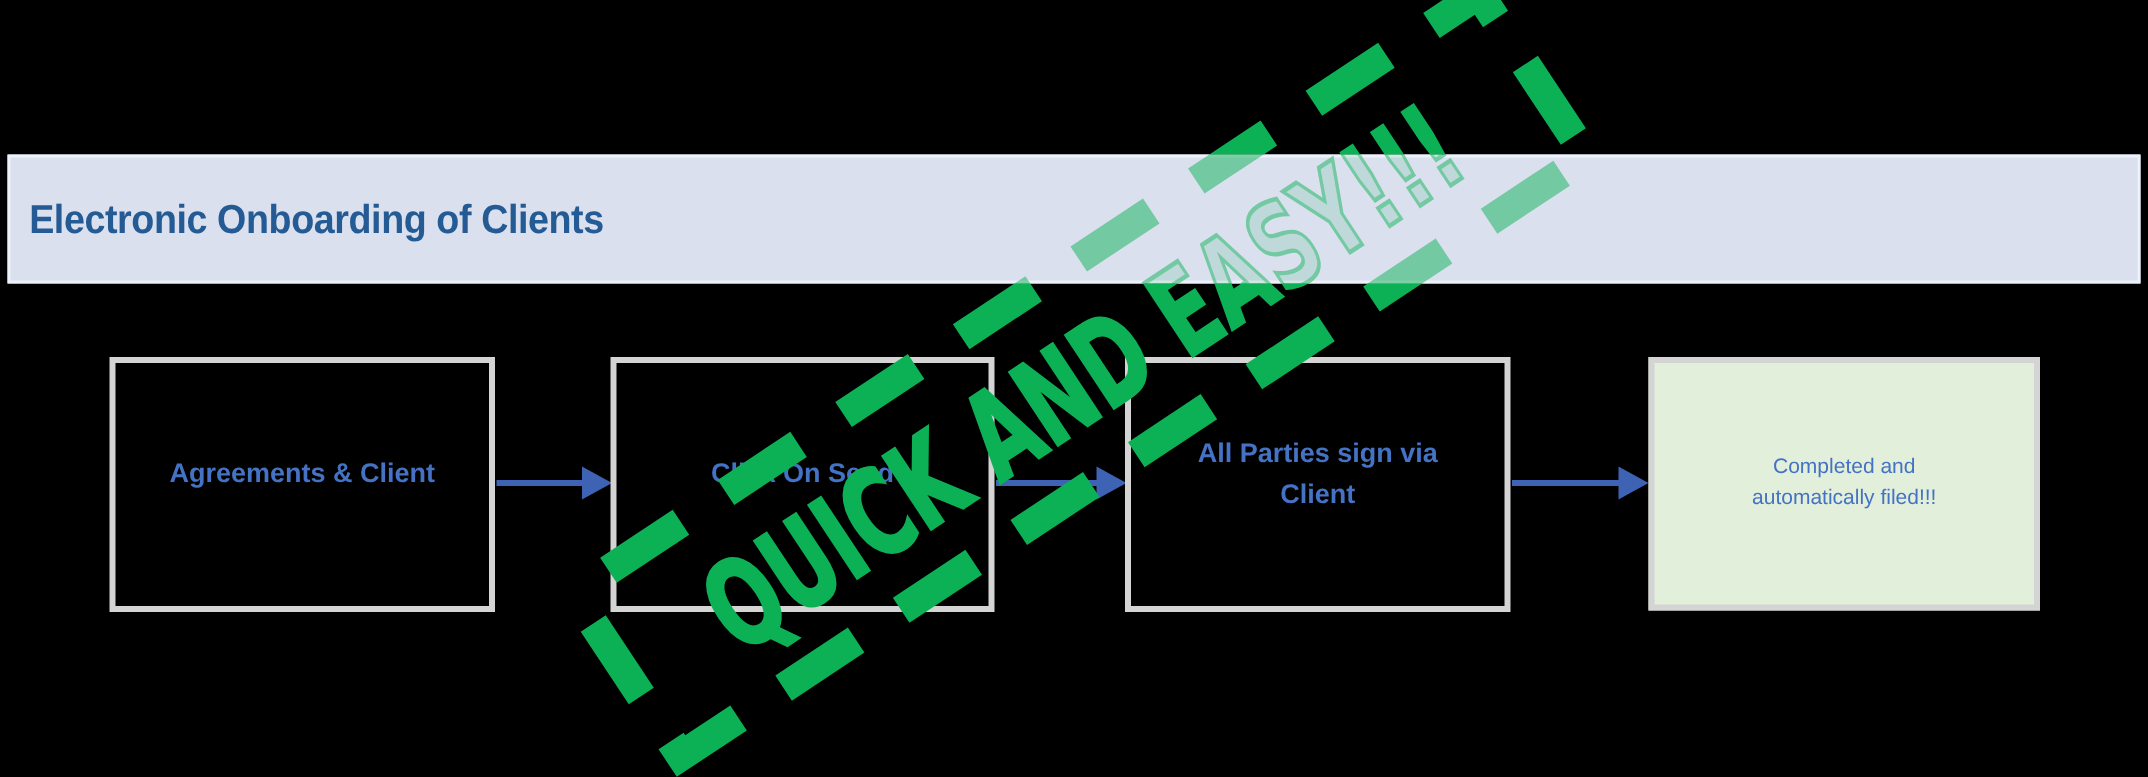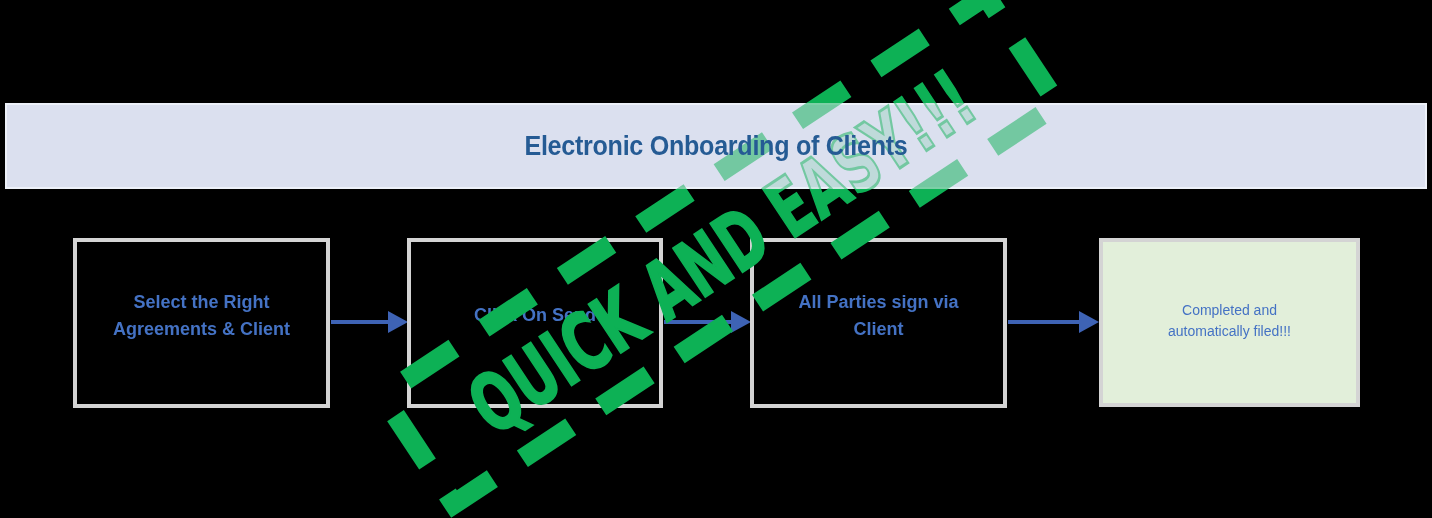--- a/index.html
+++ b/index.html
@@ -8,21 +8,21 @@
     background:#000;font-family:"Liberation Sans","DejaVu Sans",sans-serif;
   }
   
   .band{
     position:absolute;left:5px;top:103px;width:1422px;height:86px;
     background:#DBE0EF;border:2px solid #EDF1F9;box-sizing:border-box;
     z-index:1;
   }
   .title-layer{
     position:absolute;left:5px;top:103px;width:1422px;height:86px;
-    display:flex;align-items:center;justify-content:center;z-index:3;
+    display:flex;align-items:center;justify-content:flex-start;z-index:3;
   }
   .title{
     font-size:27px;font-weight:bold;color:#255B94;letter-spacing:-0.3px;
     transform:scaleX(0.93);
   }
   
   .step{
     position:absolute;top:238px;height:170px;box-sizing:border-box;
     border:4px solid #D4D4D4;background:transparent;
     display:flex;flex-direction:column;align-items:center;justify-content:center;
@@ -77,21 +77,20 @@
         <text x="720" y="281" text-anchor="middle" font-size="80" textLength="585" lengthAdjust="spacingAndGlyphs" fill="#0DB155" fill-opacity="0.28" stroke="#0DB155" stroke-width="3">QUICK AND EASY!!!</text>
       </g>
     </g>
   </svg>
 
   <div class="title-layer">
     <div class="title">Electronic Onboarding of Clients</div>
   </div>
 
   <div class="step step1">
-    <div class="line">Select the Right</div>
     <div class="line">Agreements &amp; Client</div>
   </div>
 
   <div class="arrow arrow1">
     <div class="shaft"></div>
     <div class="head"></div>
   </div>
 
   <div class="step step2">
     <div class="line">Click On Send</div>

